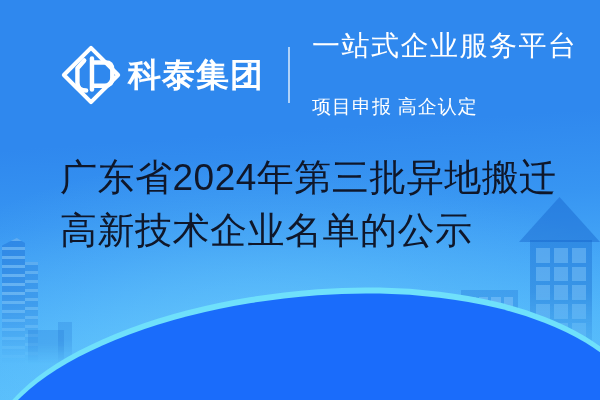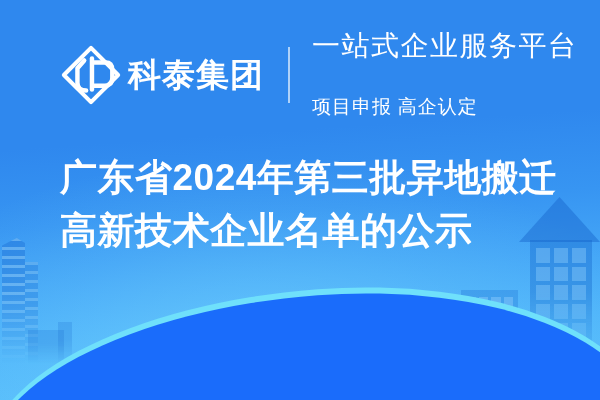--- a/index.html
+++ b/index.html
@@ -254,22 +254,22 @@
     white-space: nowrap;
   }
 
   
   .title {
     position: absolute;
     left: 60px;
     top: 152px;
     width: 520px;
     font-size: 37px;
-    font-weight: bold;
-    color: #ffffff;
+    font-weight: normal;
+    color: #0f172a;
     line-height: 1.42;
     letter-spacing: 0.5px;
   }
 </style>
 </head>
 <body>
 
 <div id="banner">
 
   <div class="bg-base"></div>

